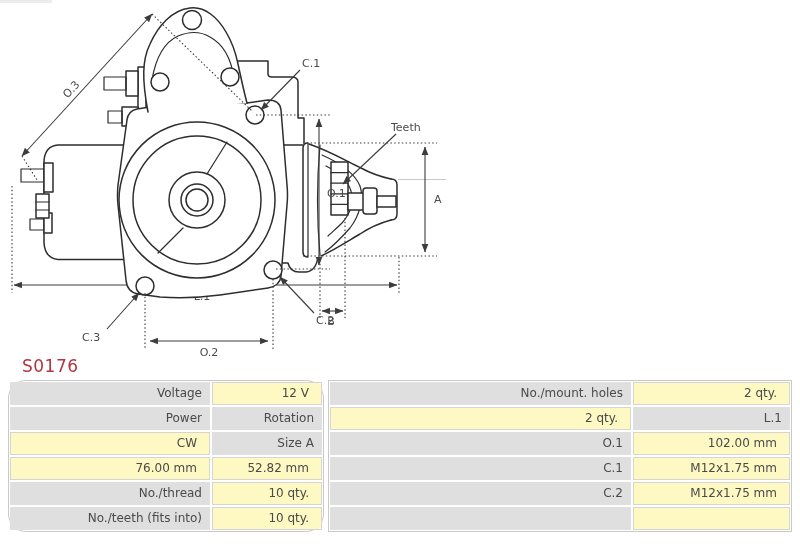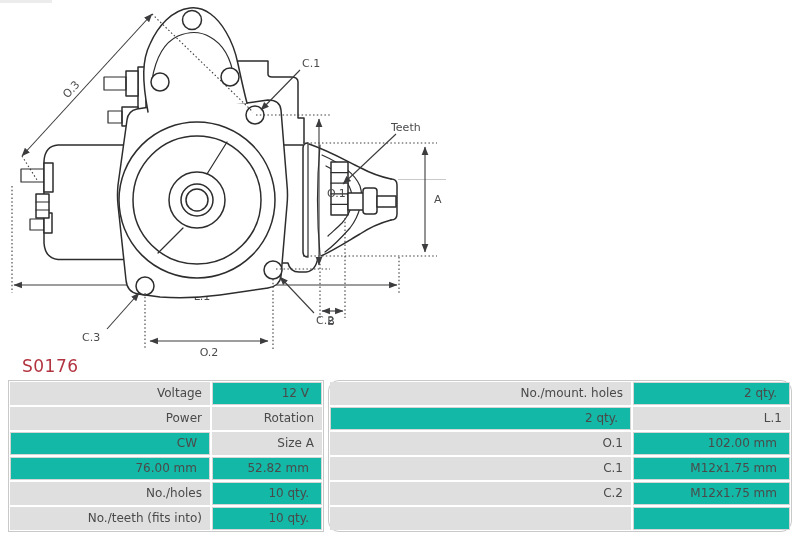--- a/index.html
+++ b/index.html
@@ -29,26 +29,26 @@
   .dim{fill:none;stroke:var(--dimension-line);stroke-width:1.1;}
   .dot{fill:none;stroke:var(--dimension-line);stroke-width:1.1;stroke-dasharray:1.5 2.3;stroke-linecap:butt;}
   .faint{stroke:#c9c9c9;stroke-width:1;}
   .lbl-t{font:11px "DejaVu Sans",sans-serif;fill:var(--drawing-label);}
 
   .part-number{margin:2px 16px 4px 22px;font-size:17px;line-height:20px;
                letter-spacing:.5px;color:var(--part-number-red);}
   .tables{display:flex;gap:4px;margin-left:8px;width:784px;}
   .tbl{background:#fff;border:1px solid var(--table-border);padding:1px;
        display:grid;grid-gap:2px;}
-  .tbl.left{grid-template-columns:200px 110px;}
-  .tbl.right{grid-template-columns:301px 157px;border-radius:11px;}
+  .tbl.left{grid-template-columns:200px 110px;border-radius:18px;}
+  .tbl.right{grid-template-columns:301px 157px;}
   .tbl div{height:23px;line-height:21px;font-size:12px;color:var(--table-text);
            text-align:right;white-space:nowrap;overflow:hidden;}
   .tbl .lbl{background:var(--table-label-bg);padding-right:8px;line-height:23px;border:none;}
-  .tbl .val{background:#14b8a6;border:1px solid var(--value-cell-border);padding-right:12px;text-align:right;}
+  .tbl .val{background:#fef9c3;border:1px solid var(--value-cell-border);padding-right:12px;text-align:right;}
 </style>
 </head>
 <body>
 
 <div class="stage">
   <div class="edge-artifact"></div>
 
   <div class="drawings">
 
     <svg class="side" width="450" height="354" viewBox="0 0 450 354">
@@ -226,21 +226,21 @@
   <div class="tables">
     <div class="tbl left">
       <div class="lbl">Voltage</div>
       <div class="val">12 V</div>
       <div class="lbl">Power</div>
       <div class="lbl">Rotation</div>
       <div class="val">CW</div>
       <div class="lbl">Size A</div>
       <div class="val">76.00 mm</div>
       <div class="val">52.82 mm</div>
-      <div class="lbl">No./holes</div>
+      <div class="lbl">No./thread</div>
       <div class="val">10 qty.</div>
       <div class="lbl">No./teeth (fits into)</div>
       <div class="val">10 qty.</div>
     </div>
     <div class="tbl right">
       <div class="lbl">No./mount. holes</div>
       <div class="val">2 qty.</div>
       <div class="val">2 qty.</div>
       <div class="lbl">L.1</div>
       <div class="lbl">O.1</div>

